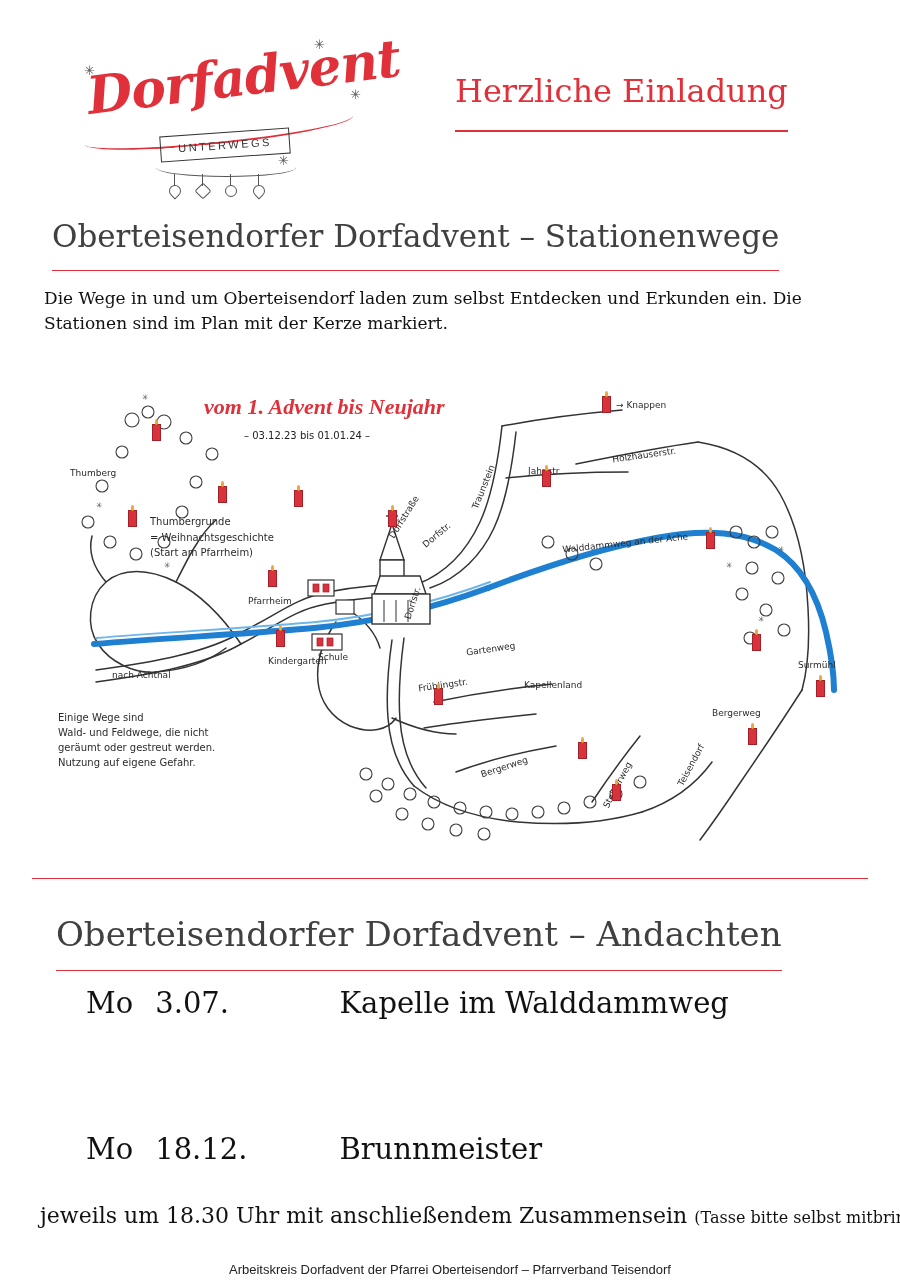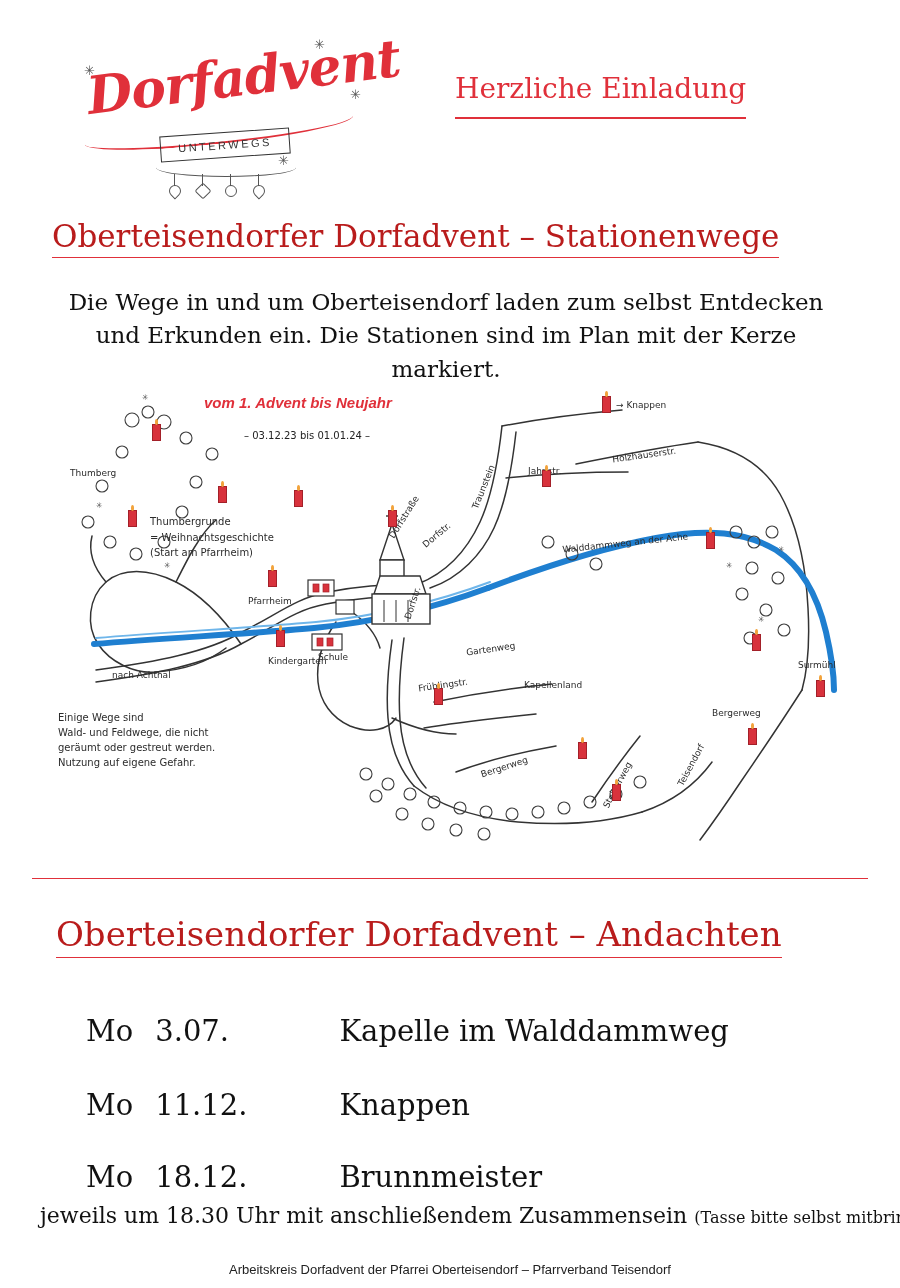--- a/index.html
+++ b/index.html
@@ -117,56 +117,55 @@
     font-size: 13px;
     line-height: 1;
   }
 
   
   .headline {
     position: absolute;
     left: 455px;
     top: 72px;
     font-family: "DejaVu Serif", serif;
-    font-size: 28px;
+    font-size: 32px;
     color: #e0303a;
     border-bottom: 2px solid #e0303a;
-    padding-bottom: 12px;
+    padding-bottom: 20px;
     white-space: nowrap;
   }
 
   .h2-red {
     position: absolute;
     font-family: "DejaVu Serif", serif;
-    color: #b91c1c;
+    color: #404040;
     white-space: nowrap;
     border-bottom: 1.6px solid #e0303a;
-    padding-bottom: 3px;
+    padding-bottom: 16px;
   }
   .h2-stationen {
     left: 52px;
     top: 218px;
     font-size: 31px;
   }
   .h2-andachten {
     left: 56px;
     top: 914px;
     font-size: 34px;
   }
 
   .intro {
     position: absolute;
-    left: 56px;
+    left: 44px;
     top: 286px;
     width: 780px;
     font-family: "DejaVu Serif", serif;
-    font-size: 23px;
+    font-size: 17px;
     line-height: 1.45;
     color: #111;
-    text-align: center;
   }
 
   
   .map {
     position: absolute;
     left: 36px;
     top: 382px;
     width: 832px;
     height: 472px;
   }
@@ -174,25 +173,25 @@
 
   .map-label {
     position: absolute;
     font-family: "DejaVu Sans", sans-serif;
     font-size: 9px;
     color: #2b2b2b;
     white-space: nowrap;
   }
   .map-title {
     position: absolute;
-    font-family: Liberation Sans, sans-serif;
+    font-family: Liberation Serif, serif;
     font-weight: bold;
     font-style: italic;
     color: #e0303a;
-    font-size: 15px;
+    font-size: 22px;
     white-space: nowrap;
   }
   .map-subtitle {
     position: absolute;
     font-family: "DejaVu Sans", sans-serif;
     font-size: 10px;
     color: #222;
     white-space: nowrap;
   }
   .map-note {
@@ -235,21 +234,21 @@
 
   
   .andacht-row {
     position: absolute;
     left: 86px;
     font-family: "DejaVu Serif", serif;
     font-size: 29px;
     color: #111;
     white-space: nowrap;
   }
-  .andacht-row .day { display: inline-block; width: 60px; margin-top: 28px; }
+  .andacht-row .day { display: inline-block; width: 60px; }
   .andacht-row .date { display: inline-block; width: 175px; }
   .andacht-row .place { display: inline-block; }
 
   .footer-note {
     position: absolute;
     left: 40px;
     top: 1203px;
     font-family: "DejaVu Serif", serif;
     font-size: 22px;
     color: #111;
@@ -498,25 +497,20 @@
 
   <div class="divider"></div>
 
   <div class="h2-red h2-andachten">Oberteisendorfer Dorfadvent – Andachten</div>
 
   <div class="andacht-row" style="top:986px;">
     <span class="day">Mo</span>
     <span class="date">3.07.</span>
     <span class="place">Kapelle im Walddammweg</span>
   </div>
-  <div class="andacht-row" style="top:1060px;">
-    <span class="day">Mo</span>
-    <span class="date">11.12.</span>
-    <span class="place">Knappen</span>
-  </div>
   <div class="andacht-row" style="top:1132px;">
     <span class="day">Mo</span>
     <span class="date">18.12.</span>
     <span class="place">Brunnmeister</span>
   </div>
 
   <div class="footer-note">
     <span>jeweils um 18.30 Uhr mit anschließendem Zusammensein</span>
     <span class="small">(Tasse bitte selbst mitbringen)</span>
   </div>

